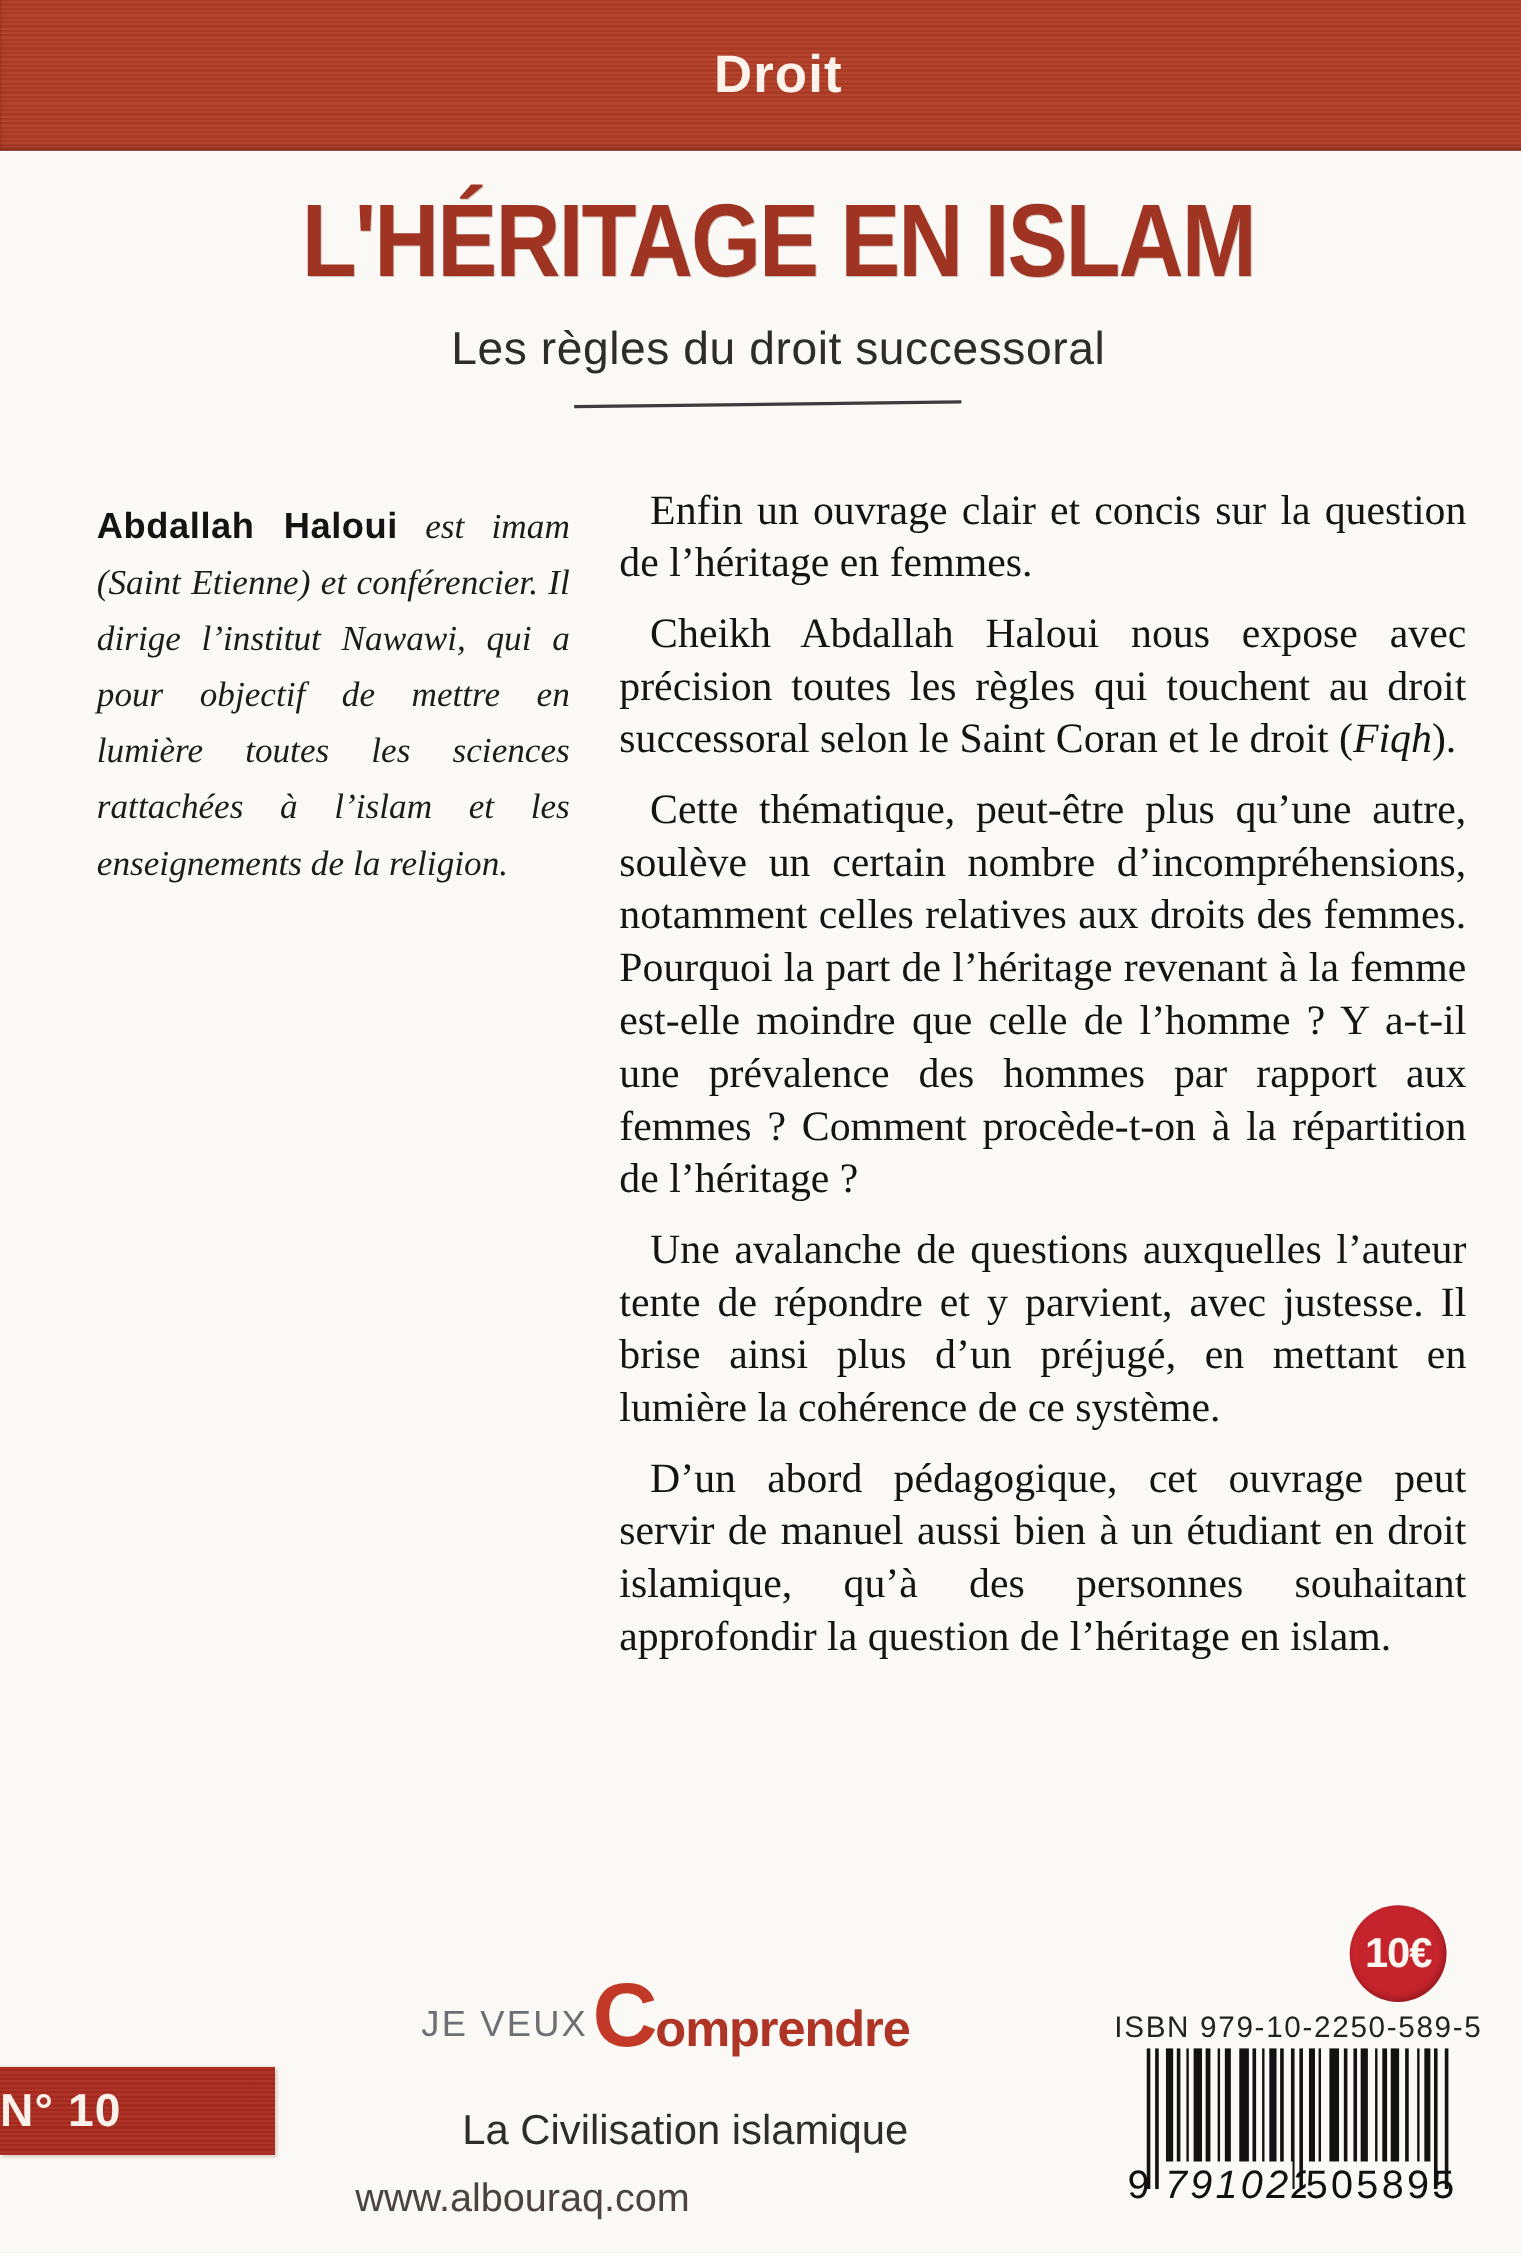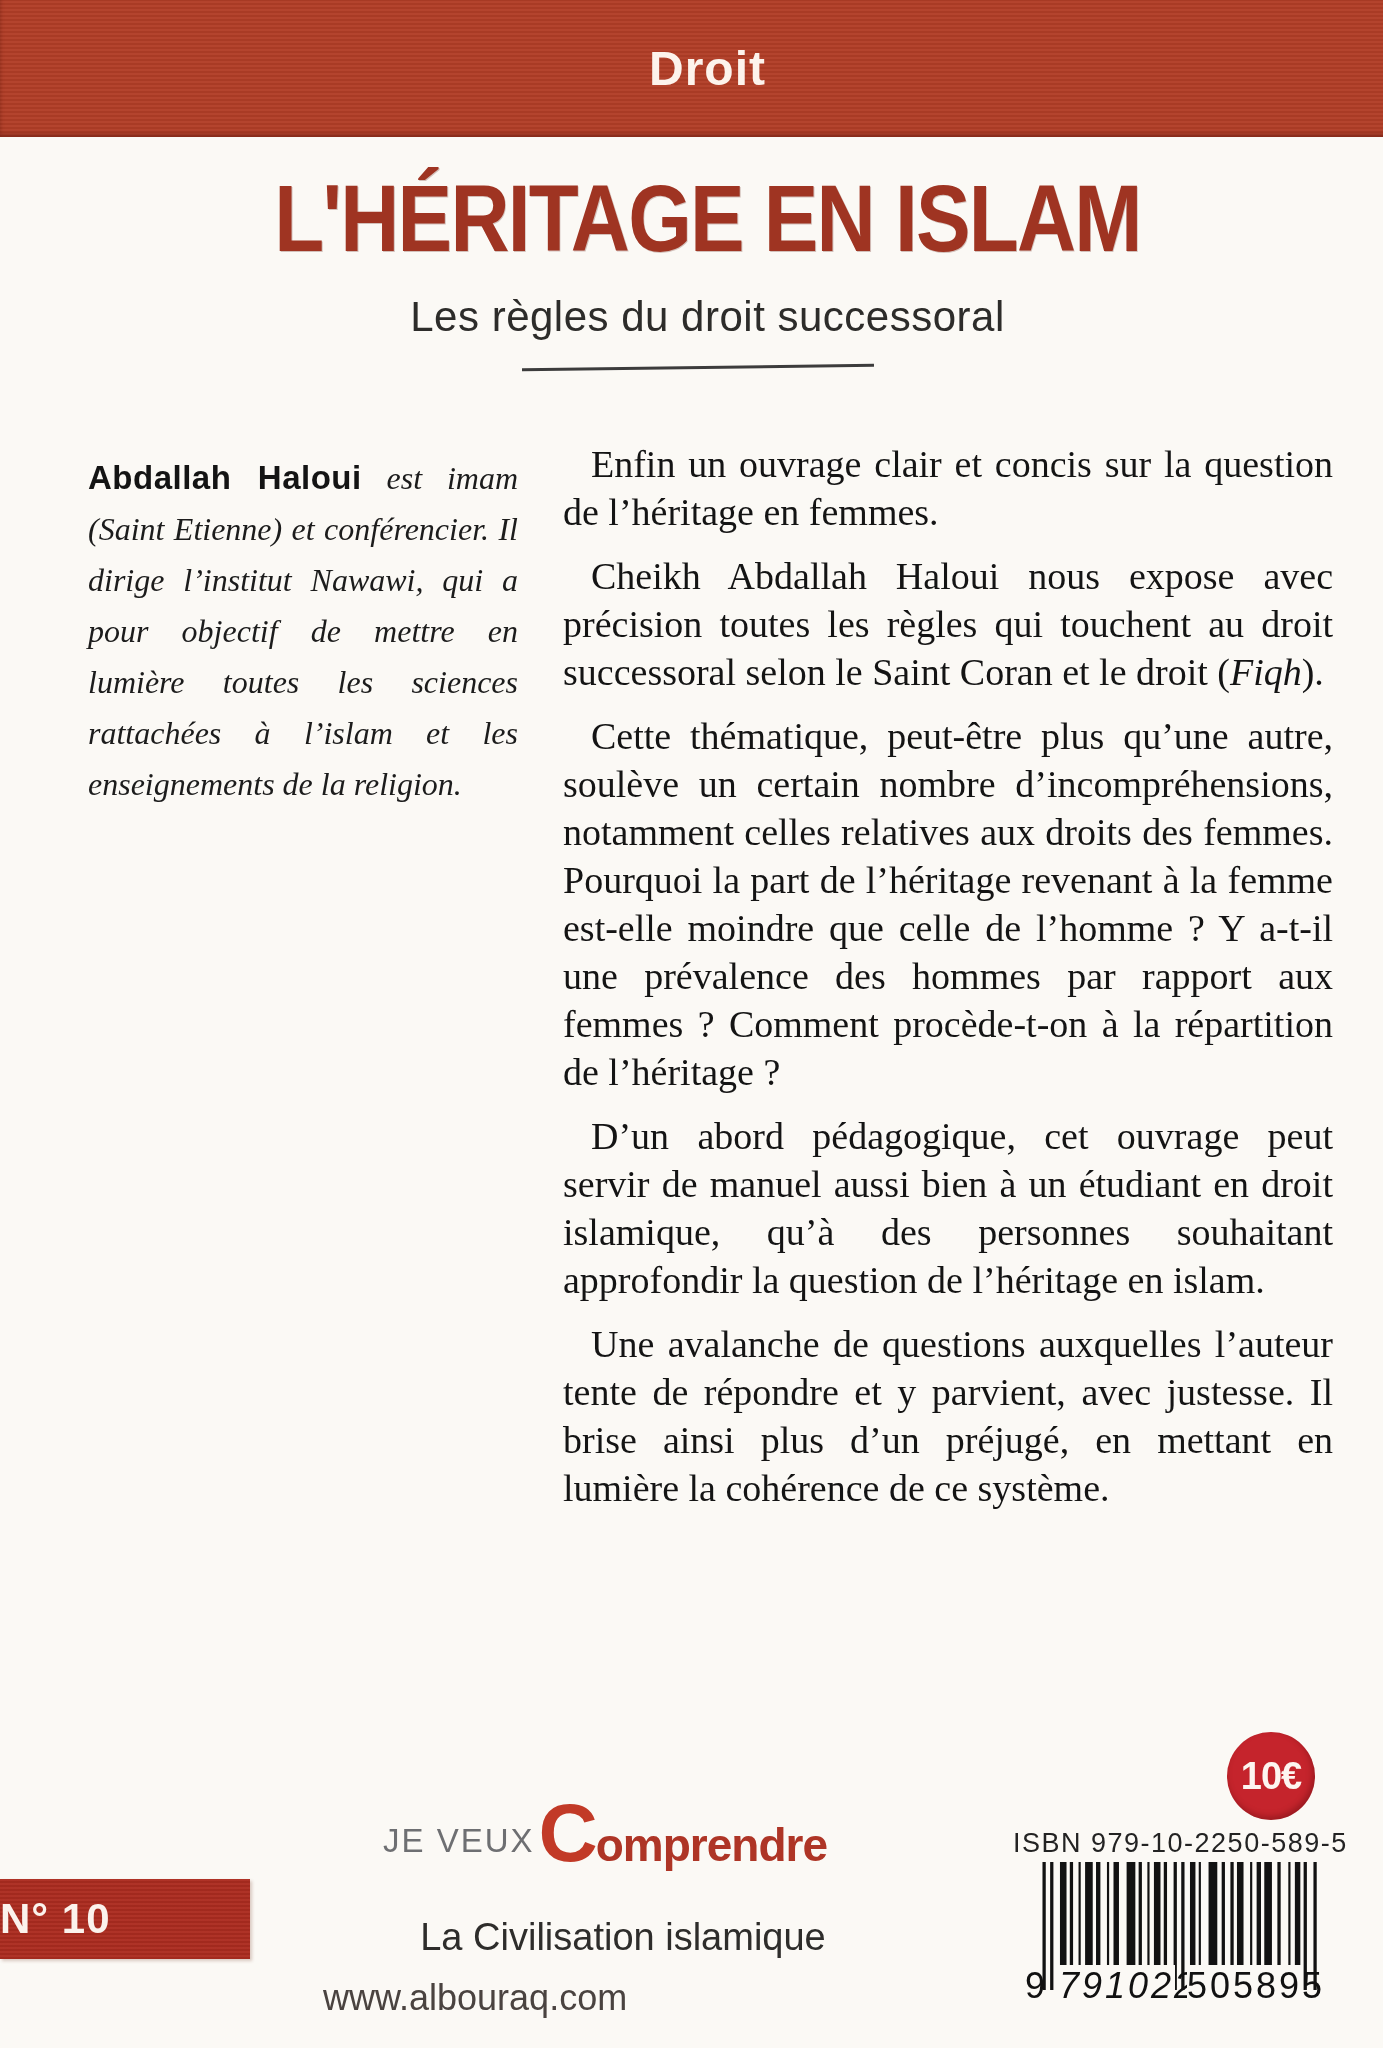--- a/index.html
+++ b/index.html
@@ -143,22 +143,22 @@
   <div class="divider"></div>
 
   <aside class="bio">
     <span class="bio-name">Abdallah Haloui</span><span> est imam (Saint Etienne) et conférencier. Il dirige l’institut Nawawi, qui a pour objectif de mettre en lumière toutes les sciences rattachées à l’islam et les enseignements de la religion.</span>
   </aside>
 
   <section class="desc" id="desc">
       <p><span>Enfin un ouvrage clair et concis sur la question de l’héritage en femmes.</span></p>
       <p><span>Cheikh Abdallah Haloui nous expose avec précision toutes les règles qui touchent au droit successoral selon le Saint Coran et le droit (</span><em>Fiqh</em><span>).</span></p>
       <p><span>Cette thématique, peut-être plus qu’une autre, soulève un certain nombre d’incompréhensions, notamment celles relatives aux droits des femmes. Pourquoi la part de l’héritage revenant à la femme est-elle moindre que celle de l’homme ? Y a-t-il une prévalence des hommes par rapport aux femmes ? Comment procède-t-on à la répartition de l’héritage ?</span></p>
+      <p><span>Une avalanche de questions auxquelles l’auteur tente de répondre et y parvient, avec justesse. Il brise ainsi plus d’un préjugé, en mettant en lumière la cohérence de ce système.</span></p>
       <p><span>D’un abord pédagogique, cet ouvrage peut servir de manuel aussi bien à un étudiant en droit islamique, qu’à des personnes souhaitant approfondir la question de l’héritage en islam.</span></p>
-      <p><span>Une avalanche de questions auxquelles l’auteur tente de répondre et y parvient, avec justesse. Il brise ainsi plus d’un préjugé, en mettant en lumière la cohérence de ce système.</span></p>
     </section>
 
   <div class="price">
     <span>10€</span>
   </div>
 
   <div class="isbn">ISBN 979-10-2250-589-5</div>
 
   <div class="barcode">
     <svg id="bc-svg" width="295" height="128" viewBox="0 0 270 128" preserveAspectRatio="none">

